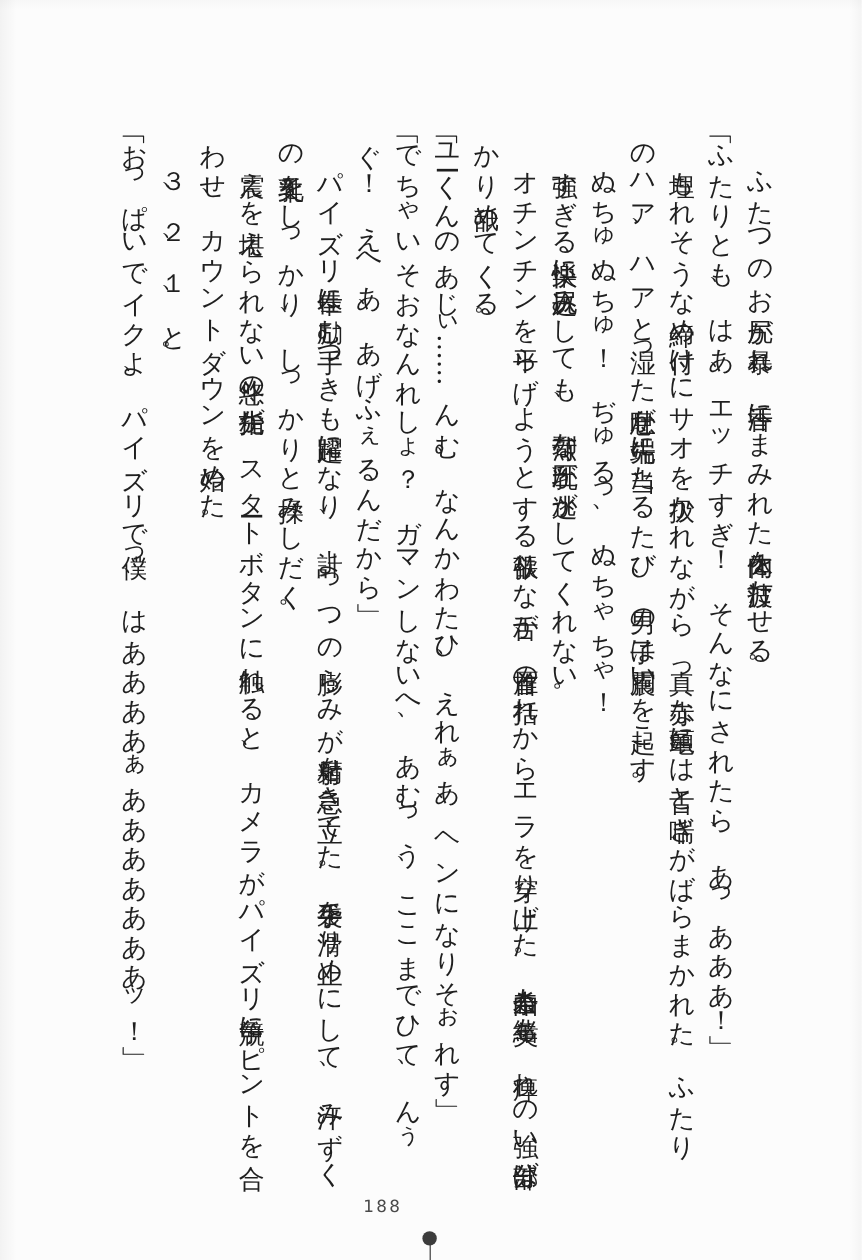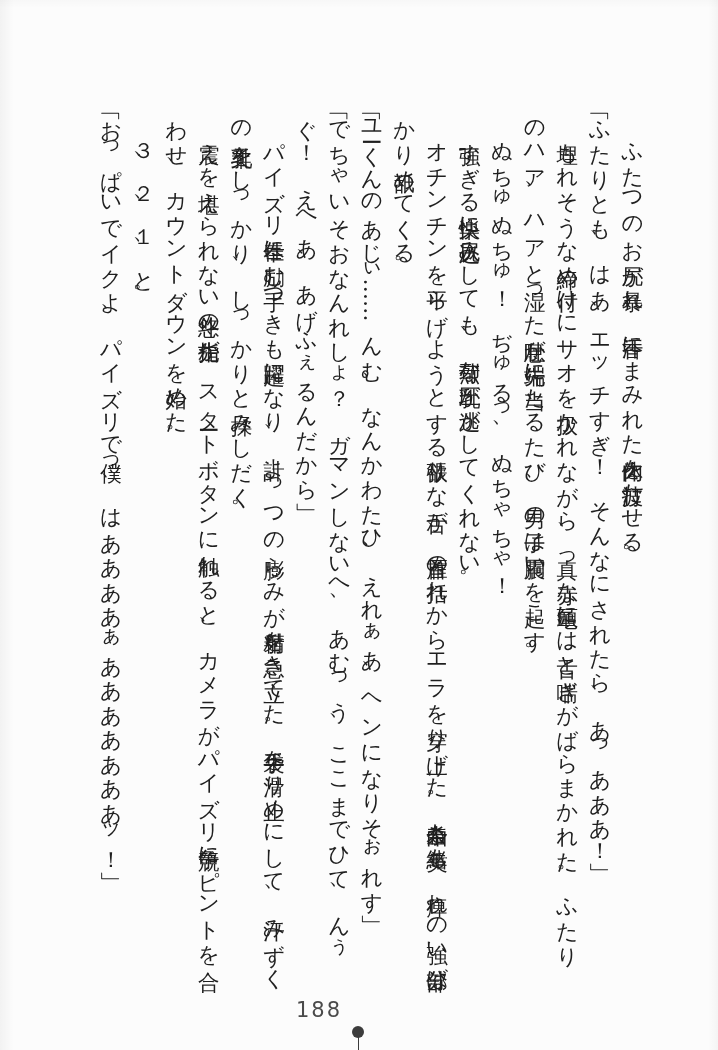--- a/index.html
+++ b/index.html
@@ -45,21 +45,21 @@
   .page-text p.indent {
     text-indent: 1em;
   }
   .page-number {
     position: absolute;
     top: 998px;
     left: 0;
     width: 638px;
     text-align: center;
     font-family: "DejaVu Sans", sans-serif;
-    font-size: 21px;
+    font-size: 14px;
     letter-spacing: 2px;
     color: #4a4a4a;
   }
   .binding-mark {
     position: absolute;
     left: 352px;
     top: 1026px;
     width: 13px;
     height: 24px;
   }

